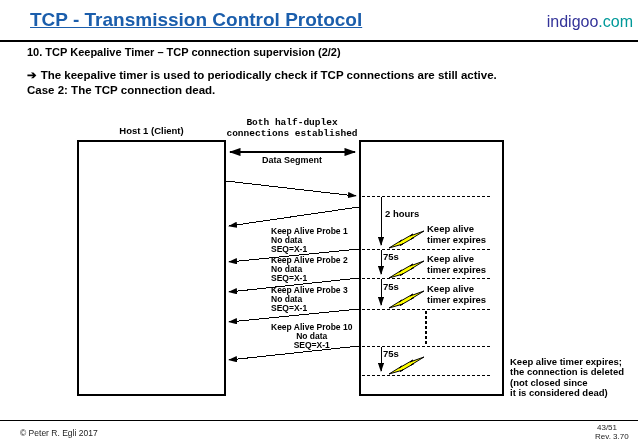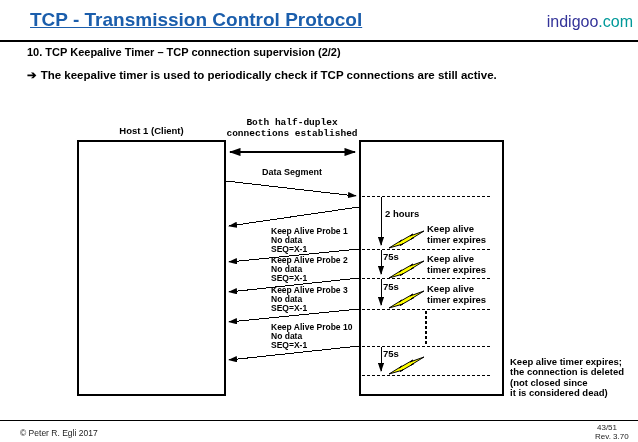--- a/index.html
+++ b/index.html
@@ -46,20 +46,21 @@
   <div class="header-title">TCP - Transmission Control Protocol</div>
   <div class="brand">
     <span class="nm">indigoo</span><span class="tld">.com</span>
   </div>
   <div class="header-rule"></div>
 
   <div class="slide-title">10. TCP Keepalive Timer – TCP connection supervision (2/2)</div>
   <div class="bullet-line">
     <span class="arw">➔</span><span>The keepalive timer is used to periodically check if TCP connections are still active.</span>
   </div>
+  <div class="case-line">Case 2: The TCP connection dead.</div>
 
   <svg class="diagram-svg" viewBox="0 0 638 442">
     <defs>
       <marker id="arr" viewBox="0 0 10 7" refX="9" refY="3.5" markerWidth="9" markerHeight="6.3" orient="auto-start-reverse">
         <path d="M0,0 L10,3.5 L0,7 z" fill="#000"></path>
       </marker>
     </defs>
 
     <rect x="78" y="141" width="147" height="254" fill="#fff" stroke="#000" stroke-width="2"></rect>
     <rect x="360" y="141" width="143" height="254" fill="#fff" stroke="#000" stroke-width="2"></rect>
@@ -101,38 +102,38 @@
     </g>
   </svg>
 
   <div class="lbl ctr" style="left:78px;top:126px;width:147px;">Host 1 (Client)</div>
 
   <div class="lbl ctr" style="left:225px;top:118px;width:134px;font-family:Liberation Mono, monospace;">
     <div>Both half-duplex</div>
     <div>connections established</div>
   </div>
 
-  <div class="lbl ctr s9" style="left:225px;top:167px;width:134px;">Data Segment</div>
+  <div class="lbl ctr s9" style="left:225px;top:155px;width:134px;">Data Segment</div>
 
   <div class="lbl probe" style="left:271px;top:227px;">
     <div>Keep Alive Probe 1</div>
     <div>No data</div>
     <div>SEQ=X-1</div>
   </div>
   <div class="lbl probe" style="left:271px;top:256px;">
     <div>Keep Alive Probe 2</div>
     <div>No data</div>
     <div>SEQ=X-1</div>
   </div>
   <div class="lbl probe" style="left:271px;top:286px;">
     <div>Keep Alive Probe 3</div>
     <div>No data</div>
     <div>SEQ=X-1</div>
   </div>
-  <div class="lbl probe" style="left:271px;top:323px;">
+  <div class="lbl probe" style="left:271px;top:323px;text-align:center;">
     <div>Keep Alive Probe 10</div>
     <div>No data</div>
     <div>SEQ=X-1</div>
   </div>
 
   <div class="lbl" style="left:385px;top:209px;">2 hours</div>
   <div class="lbl" style="left:383px;top:252px;">75s</div>
   <div class="lbl" style="left:383px;top:282px;">75s</div>
   <div class="lbl" style="left:383px;top:349px;">75s</div>
 

